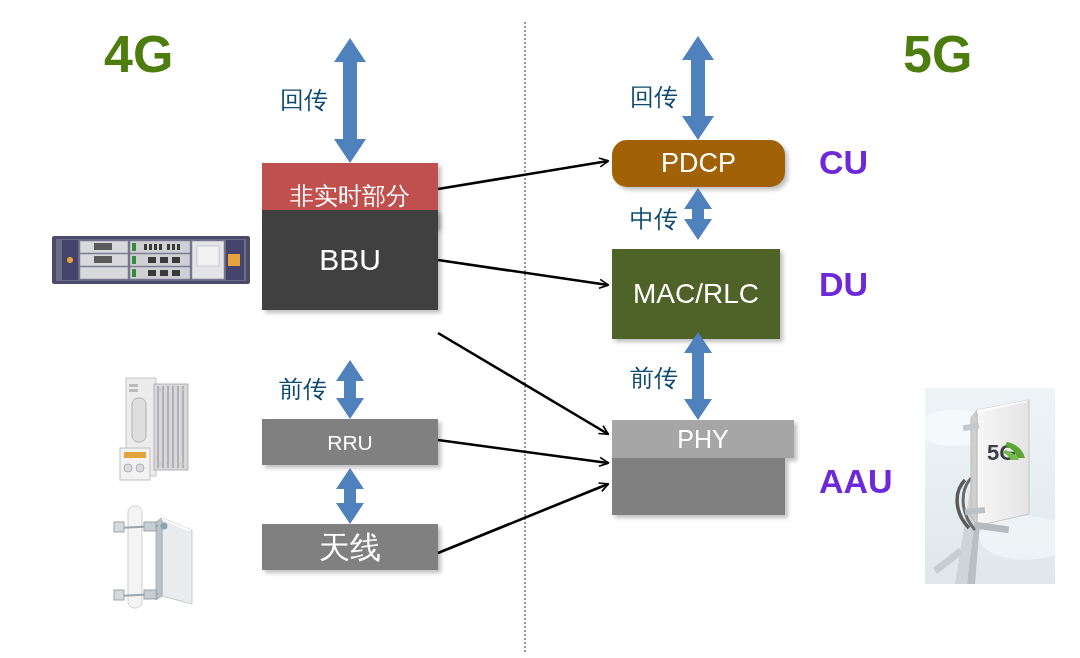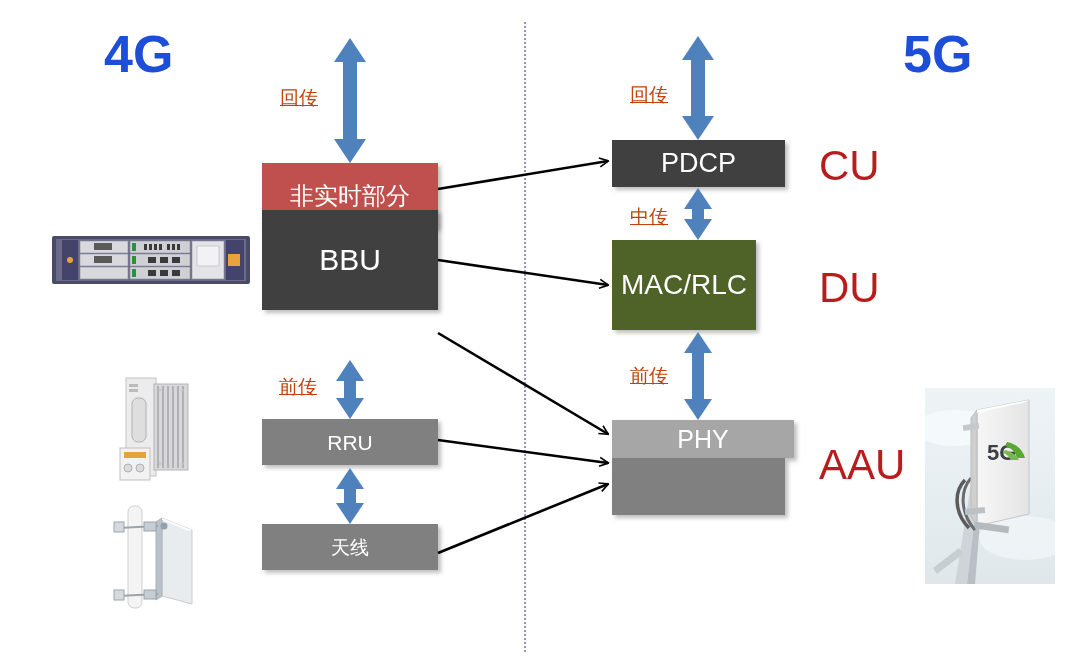--- a/index.html
+++ b/index.html
@@ -6,44 +6,43 @@
   body{
     width:1080px;height:658px;background:#ffffff;
     font-family:"Liberation Sans","DejaVu Sans",sans-serif;
     overflow:hidden;position:relative;
   }
   .stage{position:absolute;inset:0;}
   .abs{position:absolute;}
 
   
   .genlabel{
-    font-size:52px;font-weight:bold;color:#1d4ed8;letter-spacing:0px;
+    font-size:52px;font-weight:bold;color:#4d7c0f;letter-spacing:0px;
     line-height:1;
   }
 
   
   .box{
     box-sizing:border-box;
     display:flex;align-items:center;justify-content:center;
     color:#ffffff;font-size:25px;line-height:1;
     text-shadow:0 0 0 rgba(0,0,0,0);
   }
   .box.cjk{font-size:24px;}
   .shadowbox{box-shadow:3px 3px 4px rgba(0,0,0,0.25);}
 
   
   .linklabel{
-    color:#c2410c;font-size:19px;font-weight:normal;line-height:1;
+    color:#0c4a6e;font-size:24px;font-weight:normal;line-height:1;
     white-space:nowrap;
-    text-decoration:underline;
   }
 
   
   .sidelabel{
-    color:#b91c1c;font-weight:normal;font-size:42px;line-height:1;white-space:nowrap;
+    color:#6d28d9;font-weight:bold;font-size:34px;line-height:1;white-space:nowrap;
   }
 
   
   .divider{
     border-left:2px dotted #9a8fb5;
     width:0;
   }
 
   svg.overlay{position:absolute;left:0;top:0;width:1080px;height:658px;pointer-events:none;}
 
@@ -191,43 +190,43 @@
 
   <div class="abs box shadowbox" style="left:262px;top:210px;width:176px;height:100px;background:#404040;font-size:30px;">
     <span>BBU</span>
   </div>
 
 
   <div class="abs box shadowbox" style="left:262px;top:419px;width:176px;height:46px;background:#808080;font-size:21px;">
     <span>RRU</span>
   </div>
 
-  <div class="abs box cjk shadowbox" style="left:262px;top:524px;width:176px;height:46px;background:#808080;font-size:19px;">
+  <div class="abs box cjk shadowbox" style="left:262px;top:524px;width:176px;height:46px;background:#808080;font-size:31px;">
     <span>天线</span>
   </div>
 
-  <div class="abs box shadowbox" style="left:612px;top:140px;width:173px;height:47px;background:#404040;font-size:27px;">
+  <div class="abs box shadowbox" style="left:612px;top:140px;width:173px;height:47px;background:#a16207;font-size:27px;border-radius:15px;">
     <span>PDCP</span>
   </div>
 
-  <div class="abs box shadowbox" style="left:612px;top:240px;width:144px;height:90px;background:#4F6228;font-size:28px;">
+  <div class="abs box shadowbox" style="left:612px;top:249px;width:168px;height:90px;background:#4F6228;font-size:28px;">
     <span>MAC/RLC</span>
   </div>
 
   <div class="abs box shadowbox" style="left:612px;top:420px;width:182px;height:38px;background:#A6A6A6;font-size:25px;">
     <span>PHY</span>
   </div>
 
   <div class="abs box shadowbox" style="left:612px;top:458px;width:173px;height:57px;background:#808080;">
     <span></span>
   </div>
 
   <div class="abs sidelabel" style="left:819px;top:145px;">CU</div>
   <div class="abs sidelabel" style="left:819px;top:267px;">DU</div>
-  <div class="abs sidelabel" style="left:819px;top:444px;">AAU</div>
+  <div class="abs sidelabel" style="left:819px;top:464px;">AAU</div>
 
   <div class="abs linklabel" style="left:280px;top:88px;">回传</div>
   <div class="abs linklabel" style="left:279px;top:377px;">前传</div>
 
   <div class="abs linklabel" style="left:630px;top:85px;">回传</div>
   <div class="abs linklabel" style="left:630px;top:195px;margin-top:12px;">中传</div>
   <div class="abs linklabel" style="left:630px;top:366px;">前传</div>
 
   <svg class="overlay">
     <defs>

